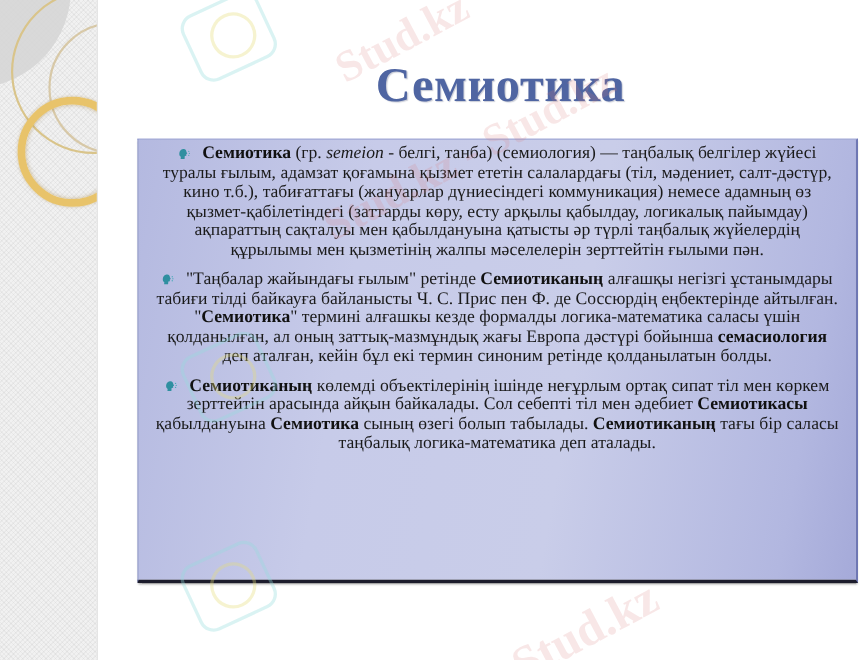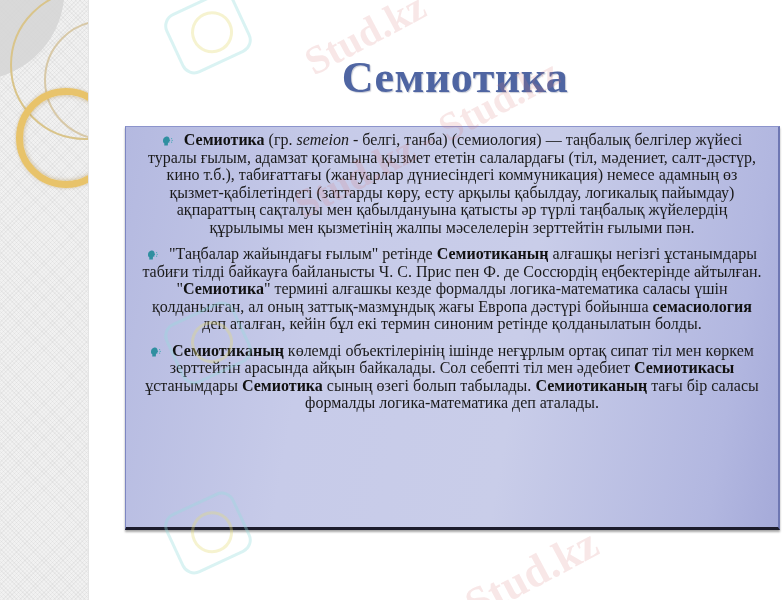--- a/index.html
+++ b/index.html
@@ -106,14 +106,14 @@
           <path d="M1 5 C1 1.5 3.5 0.5 5 0.5 C6.8 0.5 7.5 2 7.5 3.2 L8.3 4.6 L7.4 5 L7.4 6.6 L6 6.8 L5.8 9.5 L2.2 9.5 L2.4 7.6 C1.5 7 1 6.2 1 5 Z" fill="#2f8fa0"></path>
           <circle cx="9.6" cy="2.6" r="0.6" fill="#4aa9b8"></circle>
           <circle cx="10.2" cy="4.4" r="0.6" fill="#4aa9b8"></circle>
           <circle cx="9.6" cy="6.2" r="0.6" fill="#4aa9b8"></circle>
         </svg></span><span>"Таңбалар жайындағы ғылым" ретінде </span><b>Семиотиканың</b><span> алғашқы негізгі ұстанымдары табиғи тілді байкауға байланысты Ч. С. Прис пен Ф. де Соссюрдің еңбектерінде айтылған. "</span><b>Семиотика</b><span>" термині алғашкы кезде формалды логика-математика саласы үшін қолданылған, ал оның заттық-мазмұндық жағы Европа дәстүрі бойынша </span><b>семасиология</b><span> деп аталған, кейін бұл екі термин синоним ретінде қолданылатын болды.</span></p>
   <p class="para"><span class="bullet"><svg width="11" height="10" viewBox="0 0 11 10">
           <path d="M1 5 C1 1.5 3.5 0.5 5 0.5 C6.8 0.5 7.5 2 7.5 3.2 L8.3 4.6 L7.4 5 L7.4 6.6 L6 6.8 L5.8 9.5 L2.2 9.5 L2.4 7.6 C1.5 7 1 6.2 1 5 Z" fill="#2f8fa0"></path>
           <circle cx="9.6" cy="2.6" r="0.6" fill="#4aa9b8"></circle>
           <circle cx="10.2" cy="4.4" r="0.6" fill="#4aa9b8"></circle>
           <circle cx="9.6" cy="6.2" r="0.6" fill="#4aa9b8"></circle>
-        </svg></span><b>Семиотиканың</b><span> көлемді объектілерінің ішінде неғұрлым ортақ сипат тіл мен көркем зерттейтін арасында айқын байкалады. Сол себепті тіл мен әдебиет </span><b>Семиотикасы</b><span> ұстанымдары </span><b>Семиотика</b><span> сының өзегі болып табылады. </span><b>Семиотиканың</b><span> тағы бір саласы формалды логика-математика деп аталады.</span></p>
+        </svg></span><b>Семиотиканың</b><span> көлемді объектілерінің ішінде неғұрлым ортақ сипат тіл мен көркем зерттейтін арасында айқын байкалады. Сол себепті тіл мен әдебиет </span><b>Семиотикасы</b><span> қабылдануына </span><b>Семиотика</b><span> сының өзегі болып табылады. </span><b>Семиотиканың</b><span> тағы бір саласы таңбалық логика-математика деп аталады.</span></p>
 </div>
 
 </body></html>

